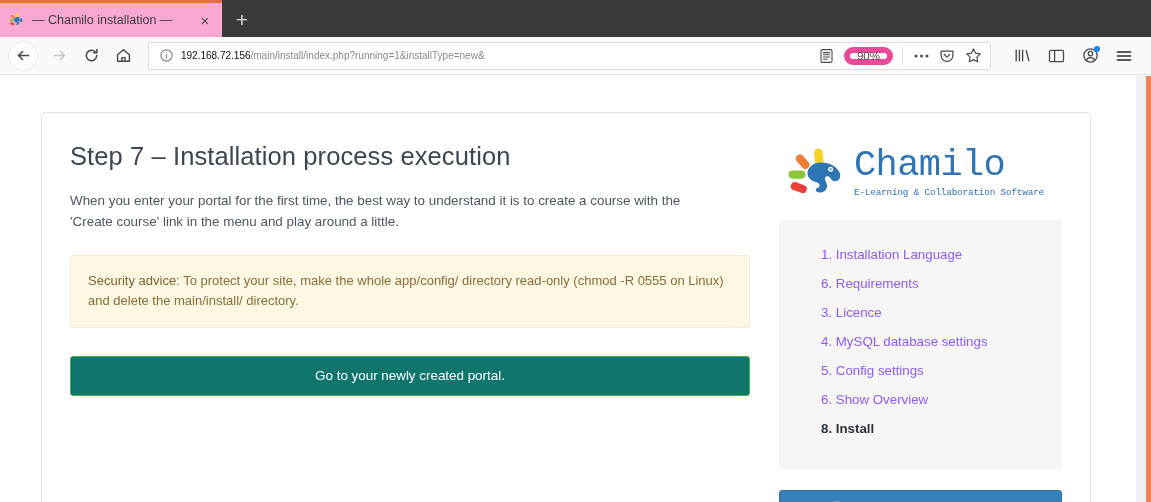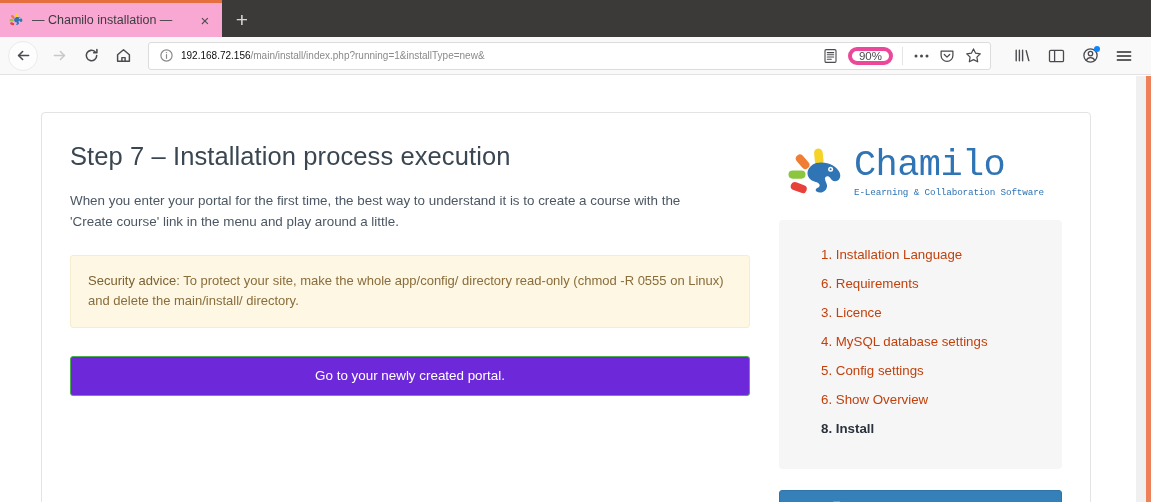--- a/index.html
+++ b/index.html
@@ -93,21 +93,21 @@
     color: #8a8a8d;
     white-space: nowrap; overflow: hidden;
     -webkit-mask-image: linear-gradient(to right, #000 94%, transparent 100%);
     mask-image: linear-gradient(to right, #000 94%, transparent 100%);
     line-height: 1;
   }
   #url-text .host { color: #0c0c0d; }
   .url-actions { display:flex; align-items:center; flex:0 0 auto; }
   .ubtn { width: 26px; height: 26px; display:flex; align-items:center; justify-content:center; }
   .zoom-pill {
-    border: 4px solid #ec4899; border-radius: 11px;
+    border: 6px solid #ec4899; border-radius: 11px;
     height: 18px; padding: 0 7px;
     display:flex; align-items:center;
     font-size: 11.5px; color: #4a4a4f;
     margin: 0 4px;
   }
   .ubar-sep { width:1px; height:18px; background:#e4e4e5; margin: 0 5px; }
   #rightbtns { display:flex; align-items:center; flex:0 0 auto; margin-left: 10px;}
   #rightbtns .navbtn { margin-right: 4px; }
   .acct-badge { position:absolute; top:5px; right:5px; width:6px; height:6px; border-radius:50%; background:#0a84ff; }
 
@@ -171,21 +171,21 @@
     font-size: 13px;
     line-height: 1.56;
     color: #8a6d3b;
     margin-bottom: 28px;
   }
   #advice b { font-weight: 400; color:#7d6232; }
 
   #portal-btn {
     display: block;
     width: 100%;
-    background: #6d28d9;
+    background: #0f766e;
     border: 1px solid #4cae4c;
     border-radius: 3px;
     color: #ffffff;
     font-size: 13.4px;
     text-align: center;
     padding: 11px 0 12px 0;
     font-family: inherit;
   }
 
   
@@ -197,21 +197,21 @@
 
   
   #steps-panel {
     background: #f6f6f6;
     border-radius: 4px;
     padding: 22px 0 24px 42px;
     margin-bottom: 21px;
   }
   .step {
     font-size: 13.3px;
-    color: #c2410c;
+    color: #8b5cf6;
     padding: 5px 0 8px 0;
     line-height: 1.2;
   }
   .step.current { font-weight: 700; color: #2b323c; }
 
   #guide-btn {
     display:flex; align-items:center; justify-content:center;
     width: 100%;
     background: #3580b8;
     border: 1px solid #2f74a8;

